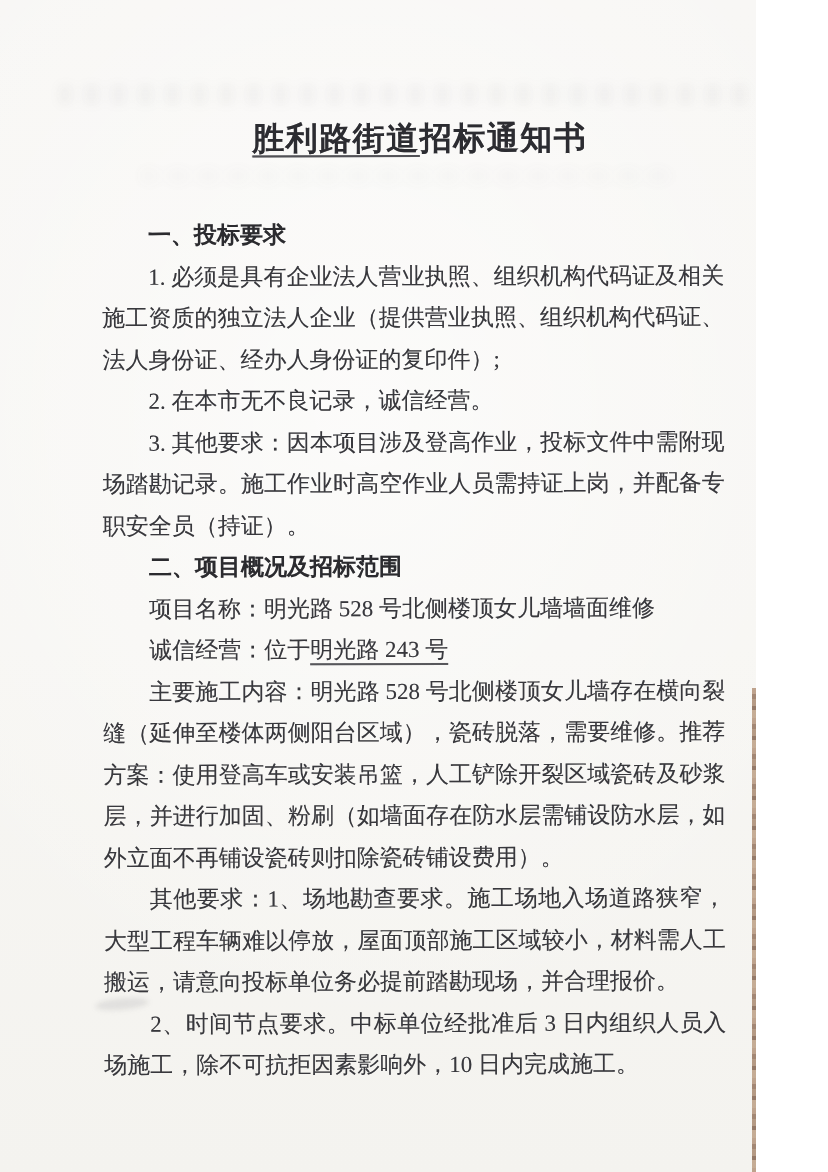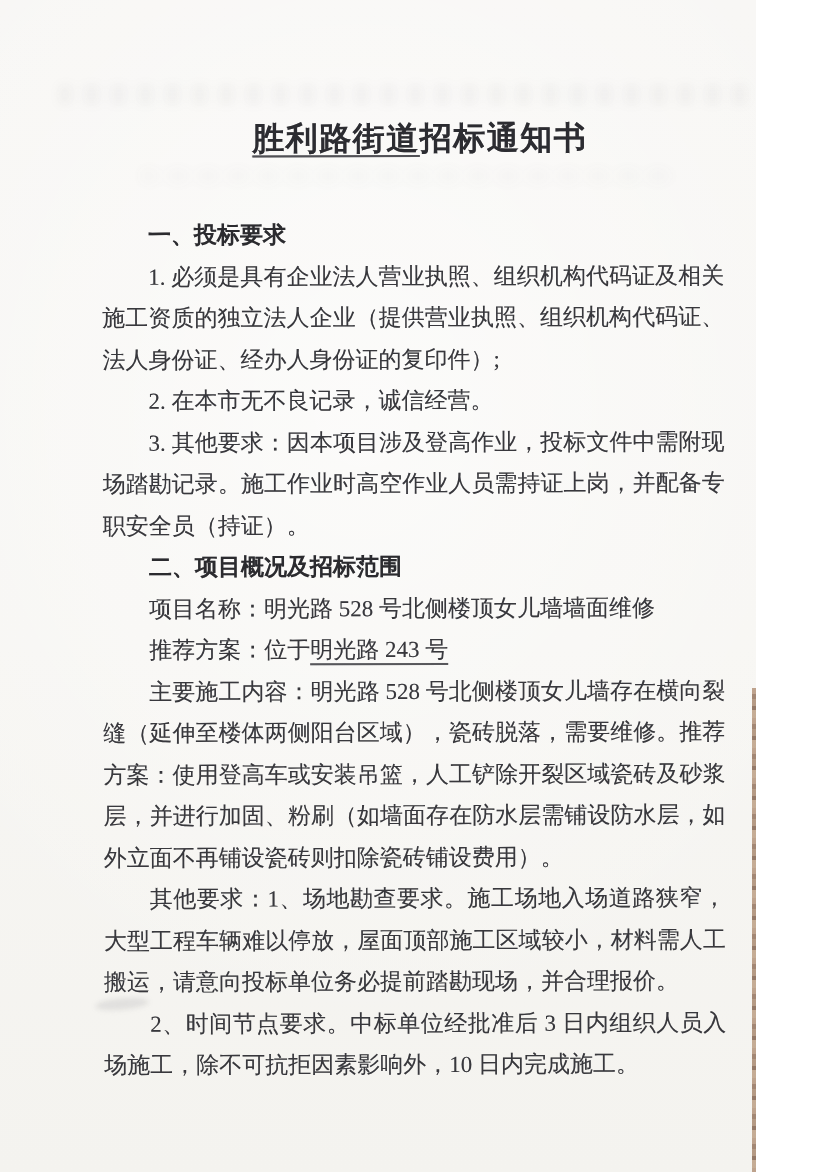--- a/index.html
+++ b/index.html
@@ -127,21 +127,21 @@
     <p class="p">1. 必须是具有企业法人营业执照、组织机构代码证及相关施工资质的独立法人企业（提供营业执照、组织机构代码证、法人身份证、经办人身份证的复印件）;</p>
 
     <p class="p">2. 在本市无不良记录，诚信经营。</p>
 
     <p class="p">3. 其他要求：因本项目涉及登高作业，投标文件中需附现场踏勘记录。施工作业时高空作业人员需持证上岗，并配备专职安全员（持证）。</p>
 
     <div class="h">二、项目概况及招标范围</div>
 
     <p class="p">项目名称：明光路 528 号北侧楼顶女儿墙墙面维修</p>
 
-    <p class="p"><span>推荐方案：位于</span><span class="u">明光路 243 号</span></p>
+    <p class="p"><span>诚信经营：位于</span><span class="u">明光路 243 号</span></p>
 
     <p class="p">主要施工内容：明光路 528 号北侧楼顶女儿墙存在横向裂缝（延伸至楼体两侧阳台区域），瓷砖脱落，需要维修。推荐方案：使用登高车或安装吊篮，人工铲除开裂区域瓷砖及砂浆层，并进行加固、粉刷（如墙面存在防水层需铺设防水层，如外立面不再铺设瓷砖则扣除瓷砖铺设费用）。</p>
 
     <p class="p">其他要求：1、场地勘查要求。施工场地入场道路狭窄，大型工程车辆难以停放，屋面顶部施工区域较小，材料需人工搬运，请意向投标单位务必提前踏勘现场，并合理报价。</p>
 
     <p class="p">2、时间节点要求。中标单位经批准后 3 日内组织人员入场施工，除不可抗拒因素影响外，10 日内完成施工。</p>
 
   </div>
 </div>
 

